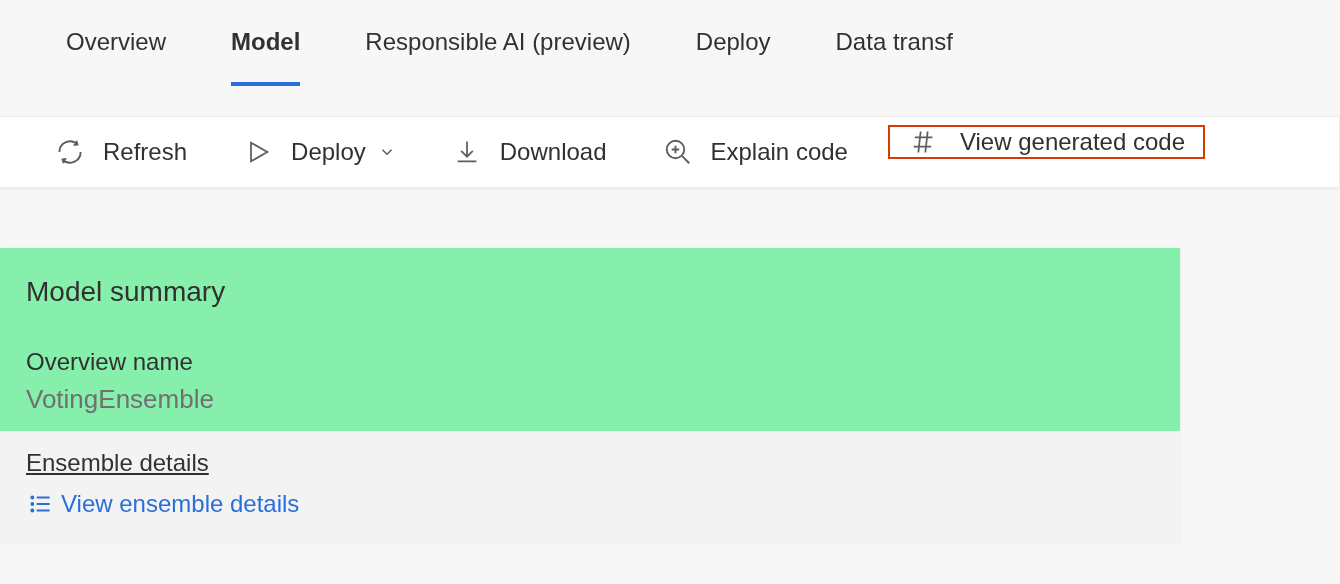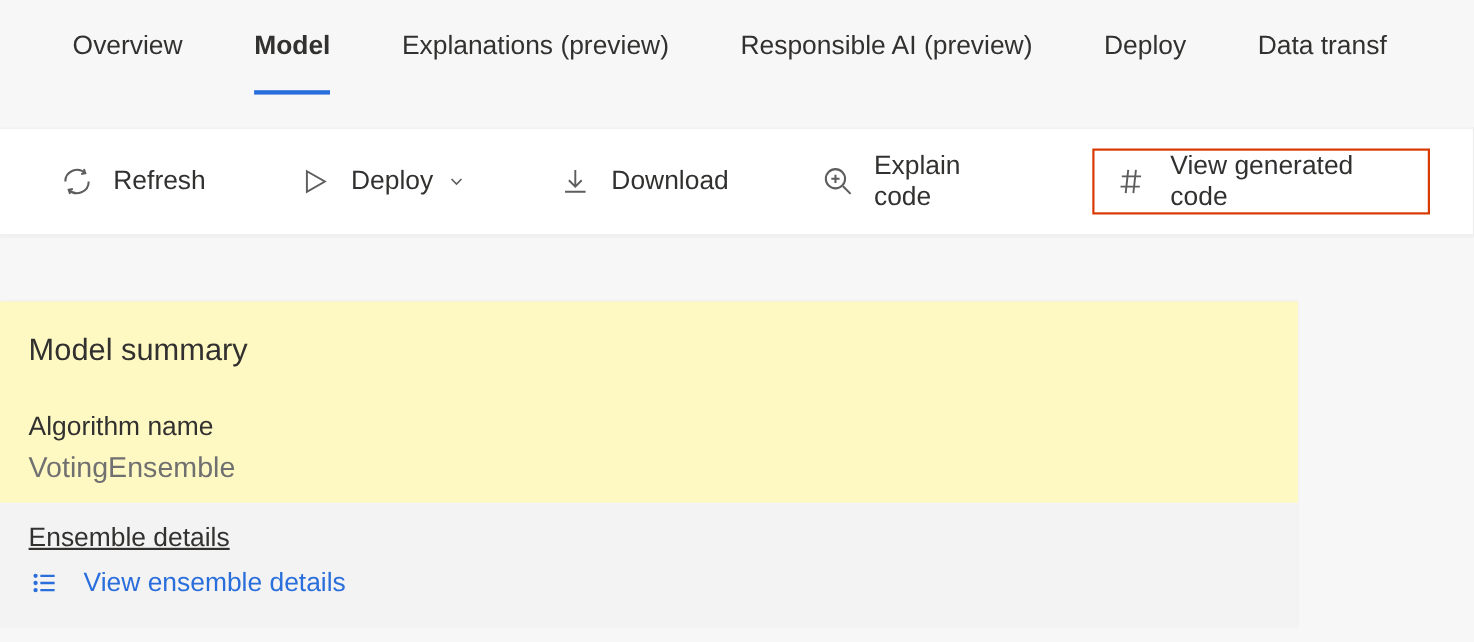--- a/index.html
+++ b/index.html
@@ -29,22 +29,22 @@
     .tab.active {
       font-weight: 600;
       border-bottom: 4px solid #2a6edb;
     }
     .toolbar {
       background: #ffffff;
       border: 1px solid #ececec;
       border-left: none;
       box-shadow: 0 2px 2px rgba(0,0,0,0.04);
       display: flex;
-      align-items: center;
-      gap: 84px;
+      align-items: flex-start;
+      gap: 56px;
       padding: 20px 55px;
       margin-top: 30px;
     }
     .toolbar-btn {
       display: inline-flex;
       align-items: center;
       gap: 18px;
       font-size: 24px;
       color: #323130;
       cursor: pointer;
@@ -62,21 +62,21 @@
       width: 30px;
       height: 30px;
     }
     .icon svg { stroke: #5d5d5d; }
     .chevron {
       width: 18px;
       height: 18px;
       margin-left: -6px;
     }
     .card {
-      background: #fef9c3;
+      background: #86efac;
       width: 1180px;
       margin-top: 60px;
       padding: 28px 0 0 26px;
       box-shadow: 1px 0 2px rgba(0,0,0,0.05);
     }
     .card-title {
       font-size: 28px;
       font-weight: 400;
       margin-bottom: 40px;
     }
@@ -98,34 +98,33 @@
     }
     .sub-label {
       font-size: 24px;
       color: #323130;
       margin-bottom: 12px;
       text-decoration: underline;
     }
     .link-row {
       display: inline-flex;
       align-items: center;
-      gap: 20px;
+      gap: 5px;
       color: #2a6edb;
       font-size: 24px;
       cursor: pointer;
     }
     .link-row .icon svg { stroke: #2a6edb; }
   </style>
 </head>
 <body>
 
 <div class="tabs">
   <div class="tab">Overview</div>
   <div class="tab active">Model</div>
-  <div class="tab">Explanations (preview)</div>
   <div class="tab">Responsible AI (preview)</div>
   <div class="tab">Deploy</div>
   <div class="tab">Data transf</div>
 </div>
 
 <div class="toolbar">
   <div class="toolbar-btn">
     <span class="icon">
       <svg width="30" height="30" viewBox="0 0 24 24" fill="none" stroke-width="1.5">
         <path d="M3.5 12a8.5 8.5 0 0 1 14.5-6 M20.5 12a8.5 8.5 0 0 1-14.5 6"></path>
@@ -174,21 +173,21 @@
         <path d="M5 8h15 M4 16h15 M10 3l-2 18 M16 3l-2 18"></path>
       </svg>
     </span>
     <span>View generated code</span>
   </div>
 </div>
 
 <div class="card">
   <div class="card-title">Model summary</div>
 
-  <div class="field-label">Algorithm name</div>
+  <div class="field-label">Overview name</div>
   <div class="field-value">VotingEnsemble</div>
 
   <div class="subsection">
     <div class="sub-label">Ensemble details</div>
     <div class="link-row">
       <span class="icon">
         <svg width="26" height="26" viewBox="0 0 24 24" fill="none" stroke-width="2">
           <circle cx="4" cy="6" r="0.8" fill="#2a6edb"></circle>
           <circle cx="4" cy="12" r="0.8" fill="#2a6edb"></circle>
           <circle cx="4" cy="18" r="0.8" fill="#2a6edb"></circle>

